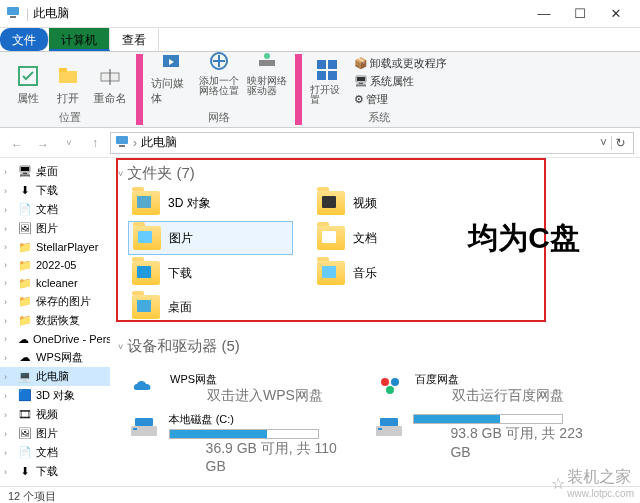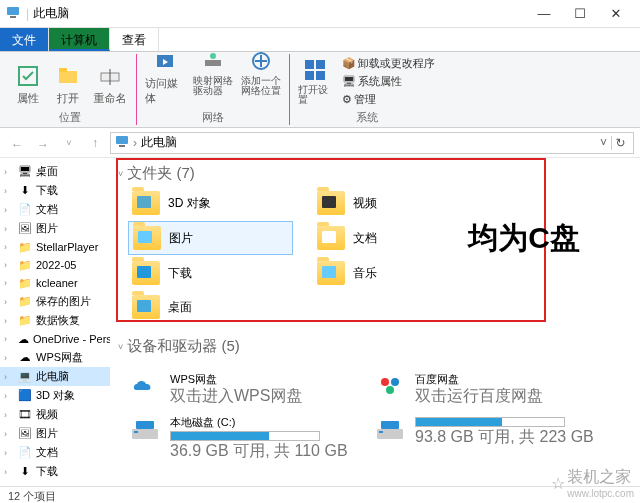--- a/index.html
+++ b/index.html
@@ -5,25 +5,25 @@
 * { box-sizing: border-box; margin: 0; padding: 0; font-family: "Microsoft YaHei", Arial, sans-serif; }
 body { width: 640px; height: 503px; background: #fff; font-size: 12px; color: #000; overflow: hidden; position: relative; }
 
 .titlebar { height: 28px; display: flex; align-items: center; padding: 0 6px; border-bottom: 1px solid #e0e0e0; }
 .titlebar .icon { margin-right: 6px; }
 .titlebar .title { flex: 1; font-size: 12px; }
 .titlebar .winbtn { width: 36px; text-align: center; font-size: 13px; color: #333; }
 
 .tabs { height: 24px; display: flex; border-bottom: 1px solid #ccc; }
 .tab { padding: 4px 12px; font-size: 12px; border-right: 1px solid #e0e0e0; }
-.tab.active { background: #1a6bc7; color: #fff; }
+.tab.active { background: #1a6bc7; color: #fff; border-radius: 10px; }
 .tab.sel { background: #15803d; border-bottom: 2px solid #1a6bc7; }
 
 .ribbon { height: 76px; background: #f5f6f7; border-bottom: 1px solid #d0d0d0; display: flex; padding: 2px 4px; }
-.rgroup { display: flex; flex-direction: column; align-items: center; justify-content: flex-end; padding: 0 6px; border-right: 1px solid #ec4899; font-size: 11px; color: #555; }
+.rgroup { display: flex; flex-direction: column; align-items: center; justify-content: flex-end; padding: 0 6px; border-right: 7px solid #ec4899; font-size: 11px; color: #555; }
 .rgroup:last-child { border-right: none; }
 .rbtns { display: flex; gap: 4px; }
 .rbtn { display: flex; flex-direction: column; align-items: center; width: 36px; font-size: 11px; padding: 2px; }
 .rbtn .ic { width: 26px; height: 26px; display: flex; align-items: center; justify-content: center; margin-bottom:2px; }
 .rgroup .glabel { margin-top: 2px; font-size: 11px; color: #666; }
 .rlink { font-size: 11px; color: #333; padding: 1px 4px; display:flex; align-items:center; gap:2px;}
 
 .addrbar { height: 30px; display: flex; align-items: center; padding: 3px 6px; gap: 4px; border-bottom: 1px solid #e8e8e8; }
 .navbtn { width: 22px; height: 22px; display: flex; align-items: center; justify-content: center; color: #999; }
 .addrbox { flex: 1; height: 22px; border: 1px solid #ccc; display: flex; align-items: center; padding: 0 4px; gap:4px; }
@@ -46,21 +46,21 @@
 .fitem.sel { border:1px solid #89c4f4; background:#eaf5ff; }
 .fic { width: 28px; height: 24px; background: linear-gradient(#ffe08a,#ffc93e); border-radius: 2px; position:relative; }
 .fic::before { content:""; position:absolute; top:-4px; left:0; width:12px; height:4px; background:#ffd873; border-radius:2px 2px 0 0;}
 .fic.inner::after { content:""; position:absolute; left:4px; top:4px; width:16px; height:14px; border-radius:1px;}
 .annot { position: absolute; right: 60px; top: 60px; font-size: 30px; font-weight: 700; color:#000;}
 
 .drives { margin-top: 16px; margin-left: 14px; display: grid; grid-template-columns: 1fr 1fr; gap: 8px 20px; width:470px;}
 .ditem { display: flex; gap: 8px; align-items: flex-start; }
 .dic { width: 34px; height: 30px; display:flex; align-items:center; justify-content:center;}
 .dinfo { font-size: 11px; line-height: 1.3; }
-.dsub { color: #777; font-size: 16px; }
+.dsub { color: #777; font-size: 14px; margin-left: 37px; }
 .bar { width: 150px; height: 10px; border:1px solid #bbb; margin-top:2px; }
 .barfill { height:100%; background:#2d9fdb; }
 
 .status { height: 20px; border-top: 1px solid #e0e0e0; padding: 2px 8px; font-size: 11px; color:#444; }
 
 .watermark { position:absolute; right:6px; bottom:4px; font-size:16px; color:#aaa; display:flex; align-items:center; gap:2px; }
 .watermark .sub { font-size:10px; display:block; color:#bbb;}
 </style>
 </head>
 <body>
@@ -126,34 +126,34 @@
             <svg width="22" height="22">
               <rect x="3" y="5" width="16" height="12" fill="#3a7fbf"></rect>
               <polygon points="9,9 9,15 14,12" fill="#fff"></polygon>
             </svg>
           </div>
         <span>访问媒体</span>
       </div>
       <div class="rbtn" style="width:44px">
         <div class="ic">
             <svg width="22" height="22">
+              <circle cx="11" cy="11" r="8" fill="none" stroke="#3a7fbf" stroke-width="2"></circle>
+              <path d="M11 5v12M5 11h12" stroke="#3a7fbf" stroke-width="2"></path>
+            </svg>
+          </div>
+        <span style="font-size:10px;line-height:1">添加一个网络位置</span>
+      </div>
+      <div class="rbtn" style="width:44px">
+        <div class="ic">
+            <svg width="22" height="22">
               <rect x="3" y="10" width="16" height="6" fill="#888"></rect>
               <circle cx="11" cy="6" r="3" fill="#5c9"></circle>
             </svg>
           </div>
         <span style="font-size:10px;line-height:1">映射网络驱动器</span>
-      </div>
-      <div class="rbtn" style="width:44px">
-        <div class="ic">
-            <svg width="22" height="22">
-              <circle cx="11" cy="11" r="8" fill="none" stroke="#3a7fbf" stroke-width="2"></circle>
-              <path d="M11 5v12M5 11h12" stroke="#3a7fbf" stroke-width="2"></path>
-            </svg>
-          </div>
-        <span style="font-size:10px;line-height:1">添加一个网络位置</span>
       </div>
     </div>
     <div class="glabel">网络</div>
   </div>
 
   <div class="rgroup">
     <div style="display:flex;gap:4px;align-items:flex-start;">
       <div class="rbtn" style="width:38px">
         <div class="ic">
             <svg width="24" height="24">

